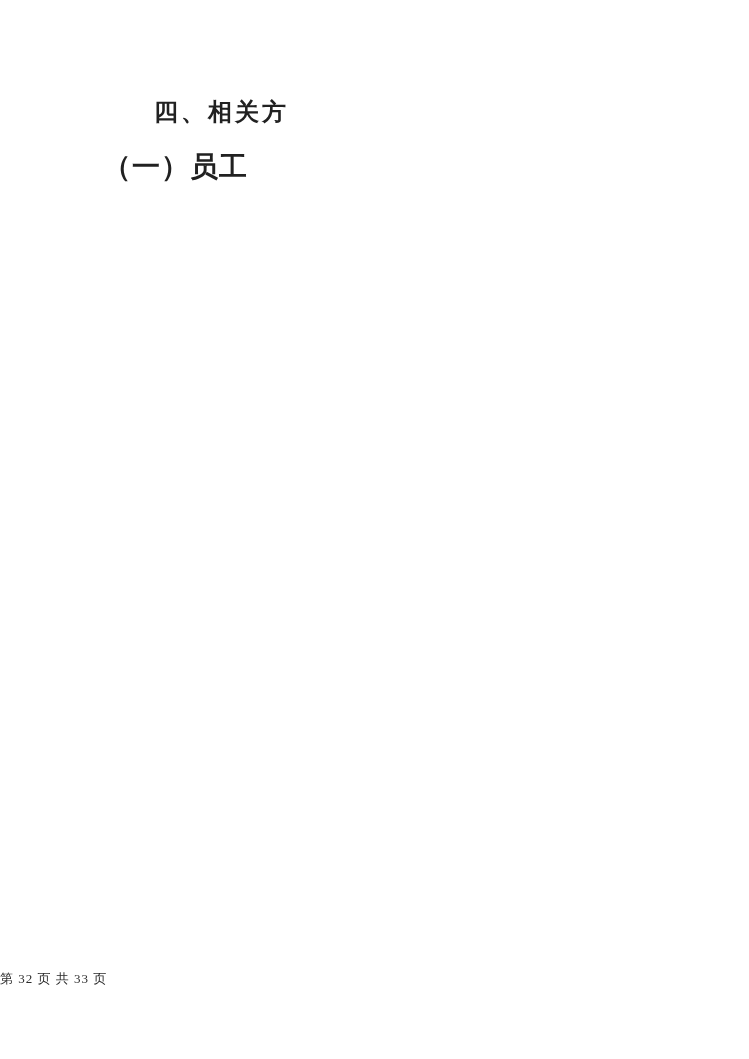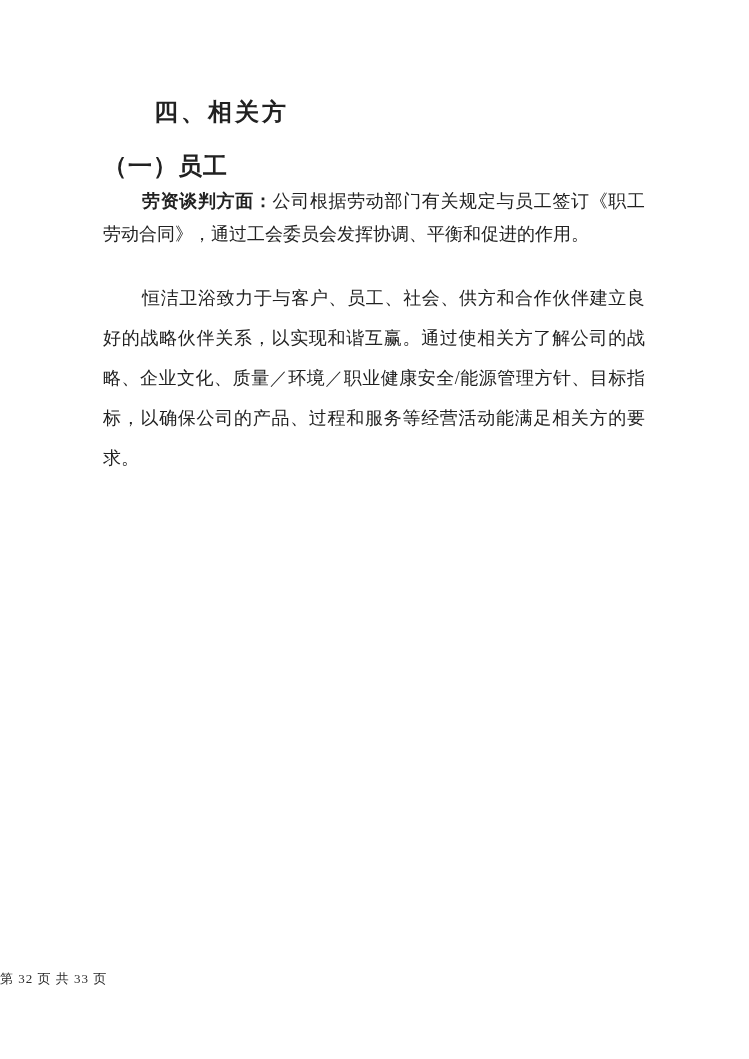--- a/index.html
+++ b/index.html
@@ -28,21 +28,21 @@
     width: 542px;
   }
   .doc-title {
     margin: 97px 0 0 51px;
     font-size: 24px;
     font-weight: bold;
     letter-spacing: 3px;
     line-height: 30px;
   }
   .sec-heading {
-    font-size: 24px;
+    font-size: 28px;
     font-weight: bold;
     letter-spacing: 1px;
     line-height: 27px;
     margin: 0;
   }
   .sec-heading.first {
     margin-top: 26px;
   }
   .sec-heading.second {
     margin-top: 22px;
@@ -82,23 +82,21 @@
 <body>
 
 <div class="page">
   <div class="content">
 
     <h1 class="doc-title">四、相关方</h1>
 
     <h2 class="sec-heading first">（一）员工</h2>
 
 
-    <p class="body-para p2"><span class="lead">劳资谈判方面：</span><span>公司根据劳动部门有关规定与员工签订《职工劳动合同》，通过工会委员会发挥协调、平衡和促进的作用。</span></p>
 
 
 
 
-    <p class="body-para loose"><span>恒洁卫浴致力于与客户、员工、社会、供方和合作伙伴建立良好的战略伙伴关系，以实现和谐互赢。通过使相关方了解公司的战略、企业文化、质量／环境／职业健康安全/能源管理方针、目标指标，以确保公司的产品、过程和服务等经营活动能满足相关方的要求。</span></p>
 
   </div>
 
   <div class="page-footer">第 32 页 共 33 页</div>
 </div>
 
 </body></html>

